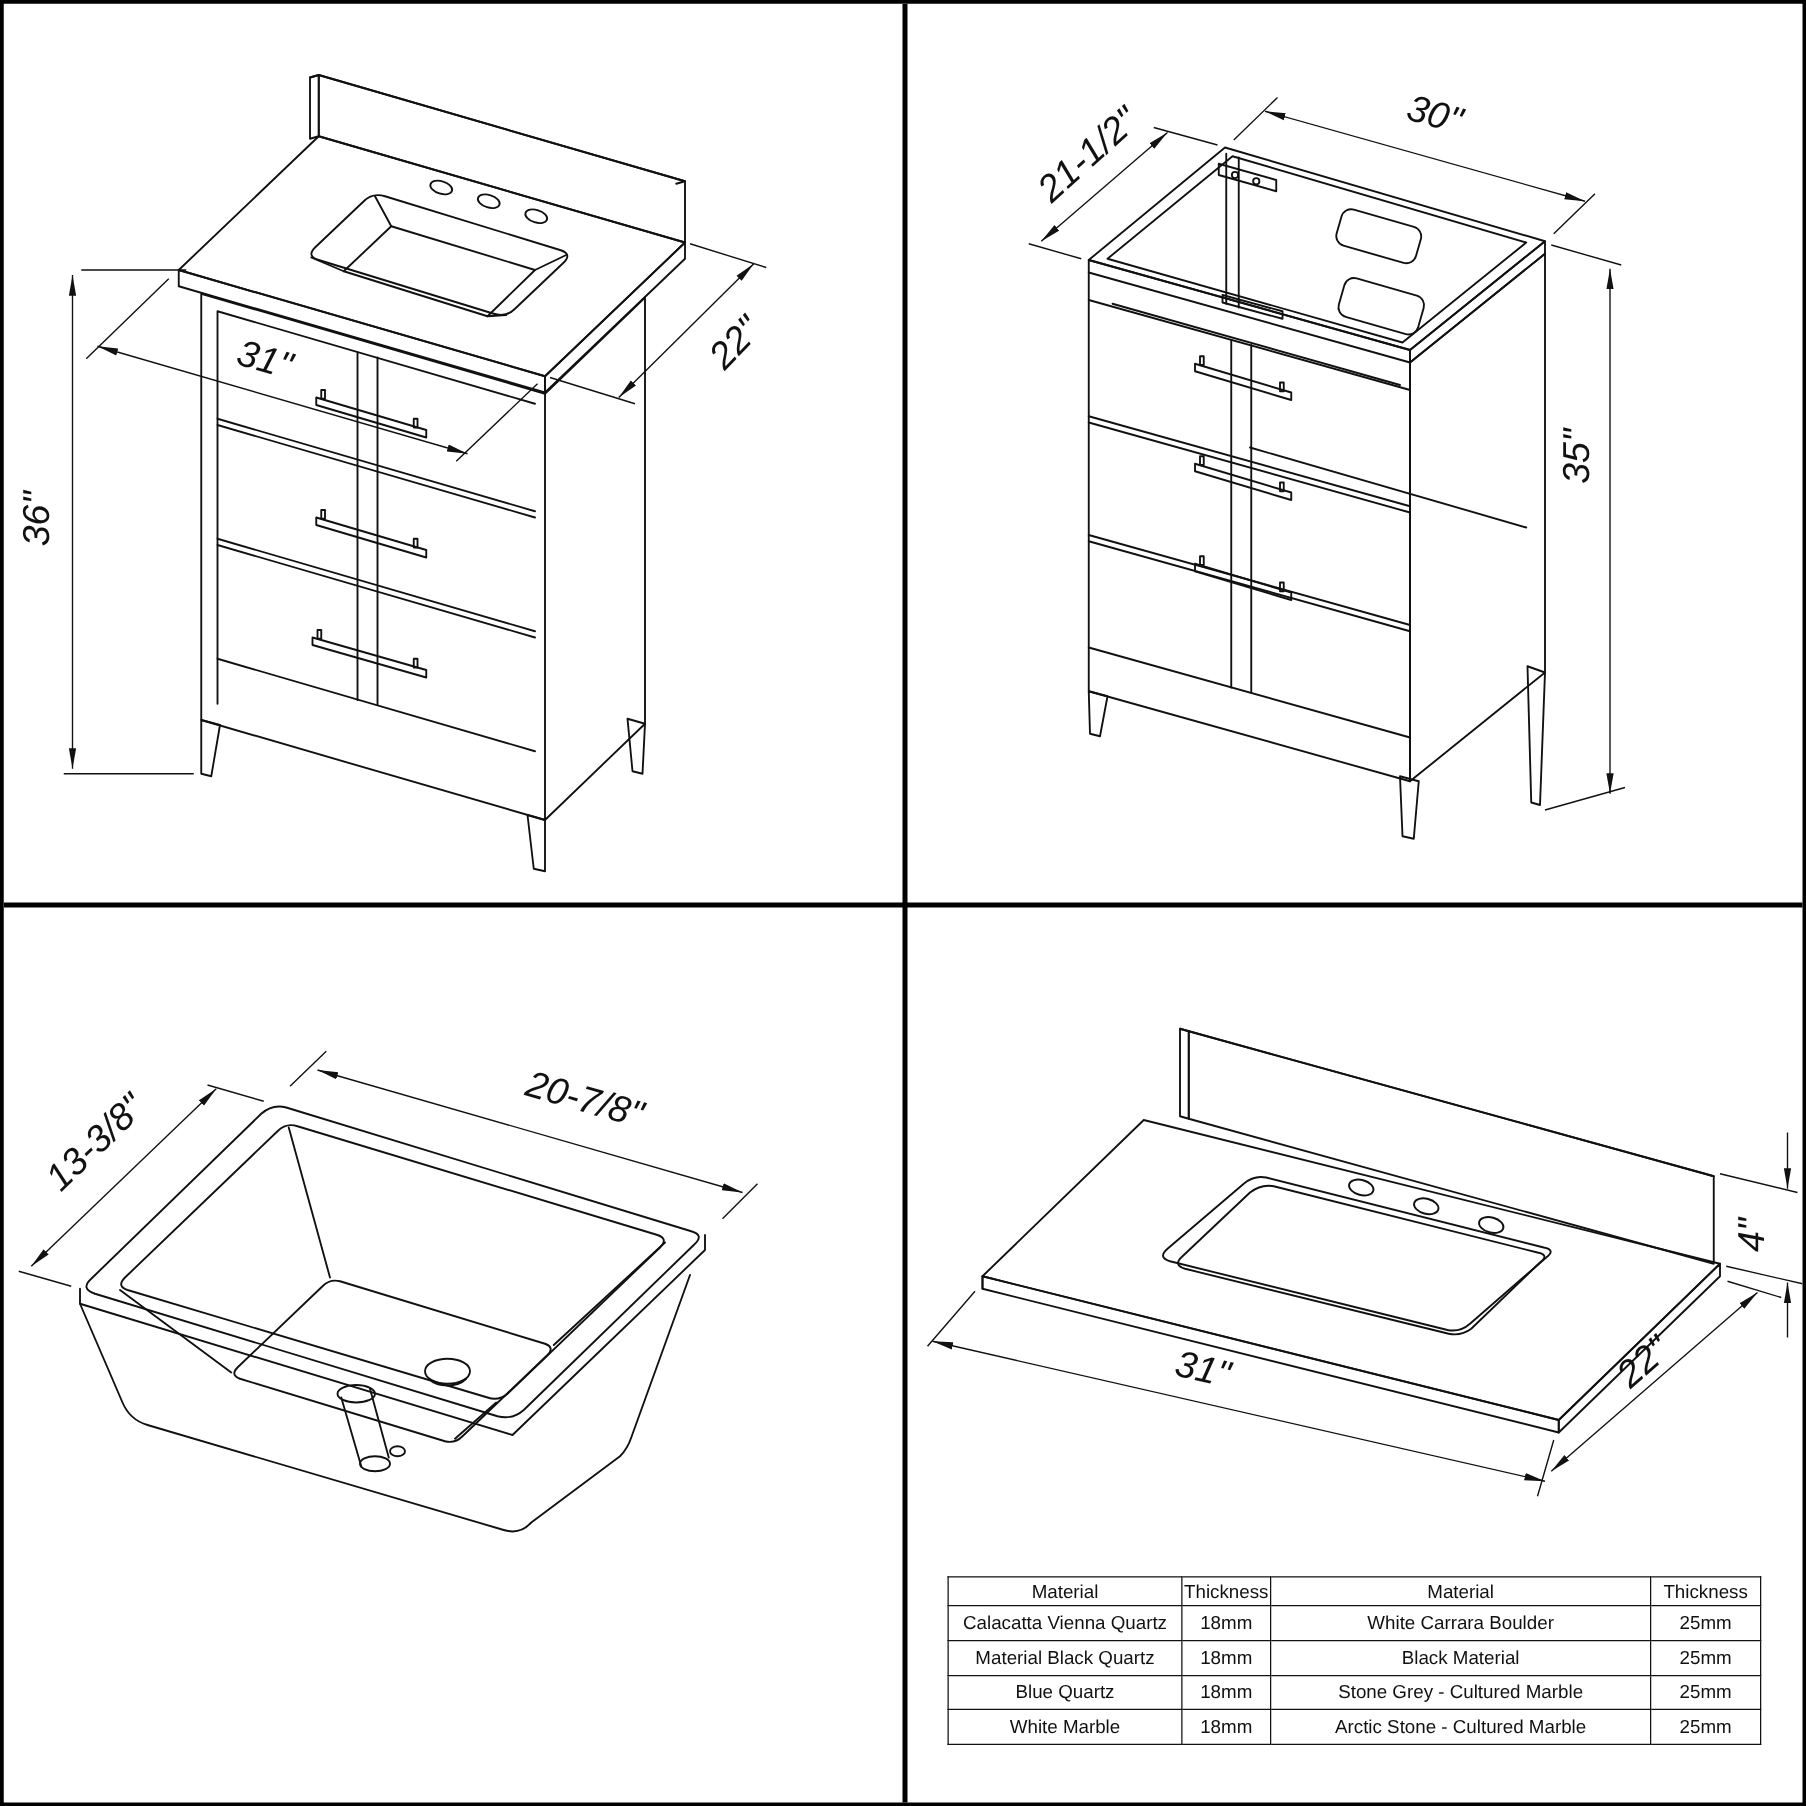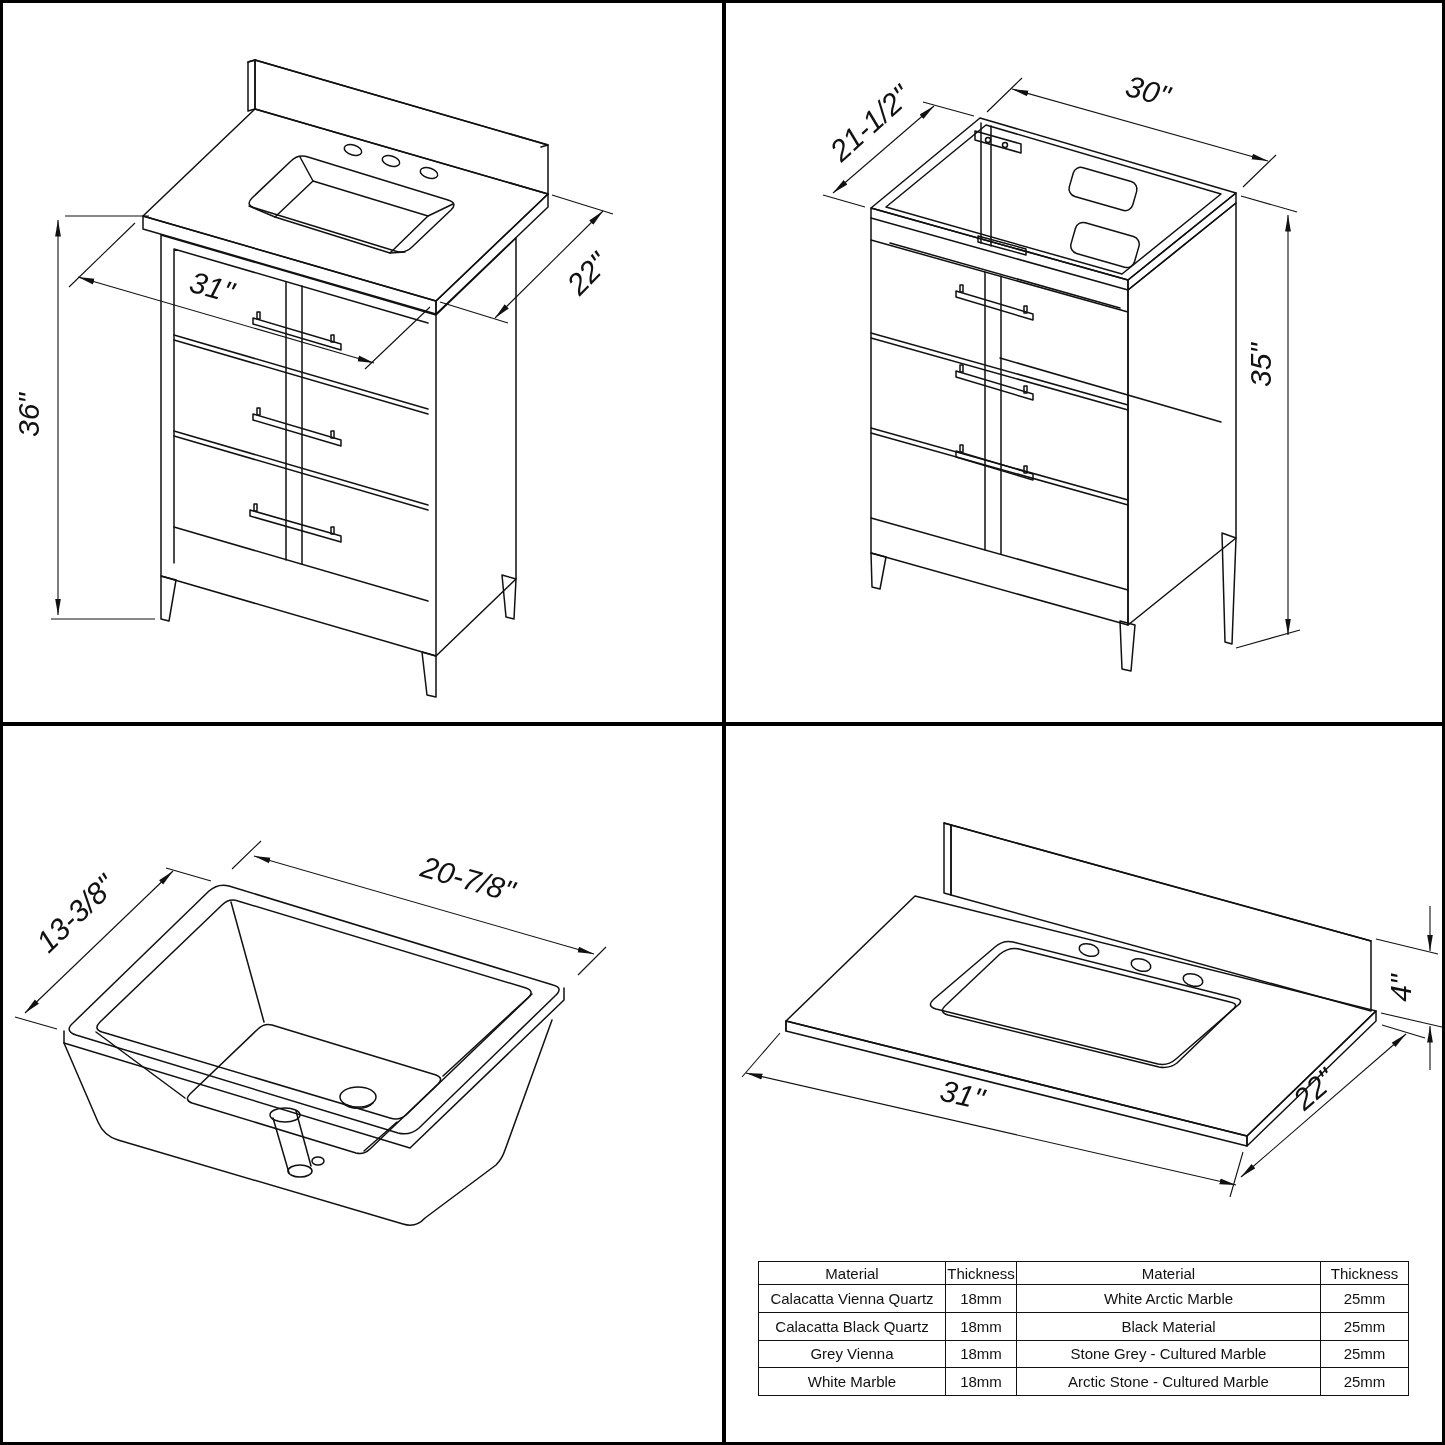--- a/index.html
+++ b/index.html
@@ -256,31 +256,31 @@
         <th>Material</th>
         <th>Thickness</th>
         <th>Material</th>
         <th>Thickness</th>
       </tr>
     </thead>
     <tbody>
       <tr>
         <td>Calacatta Vienna Quartz</td>
         <td>18mm</td>
-        <td>White Arctic Marble</td>
-        <td>25mm</td>
-      </tr>
-      <tr>
-        <td>Calacatta Black Quartz</td>
+        <td>White Carrara Boulder</td>
+        <td>25mm</td>
+      </tr>
+      <tr>
+        <td>Material Black Quartz</td>
         <td>18mm</td>
         <td>Black Material</td>
         <td>25mm</td>
       </tr>
       <tr>
-        <td>Grey Vienna</td>
+        <td>Blue Quartz</td>
         <td>18mm</td>
         <td>Stone Grey - Cultured Marble</td>
         <td>25mm</td>
       </tr>
       <tr>
         <td>White Marble</td>
         <td>18mm</td>
         <td>Arctic Stone - Cultured Marble</td>
         <td>25mm</td>
       </tr>

